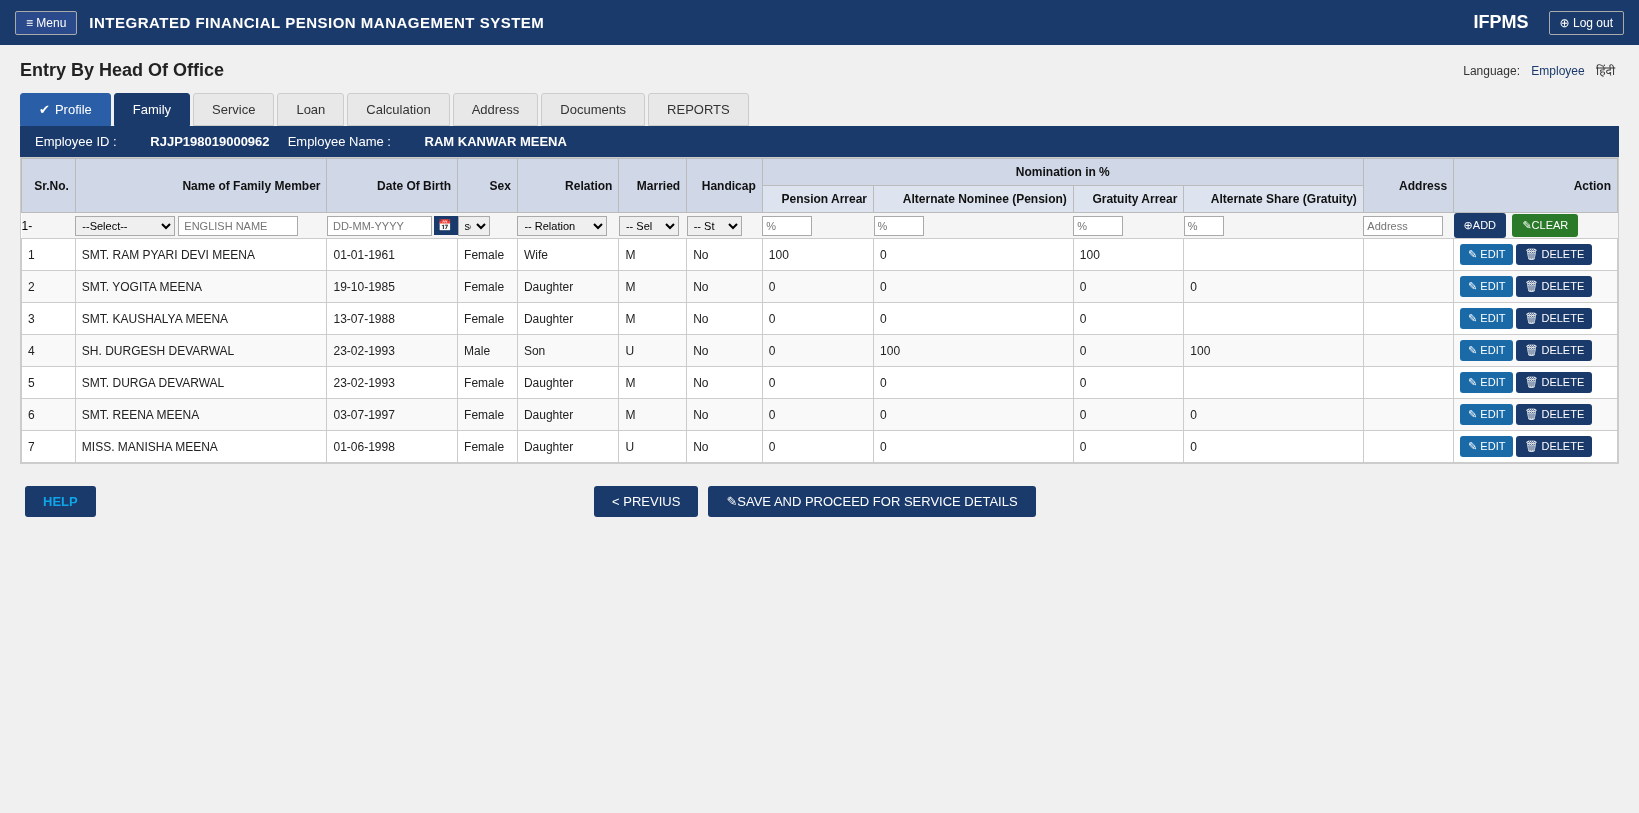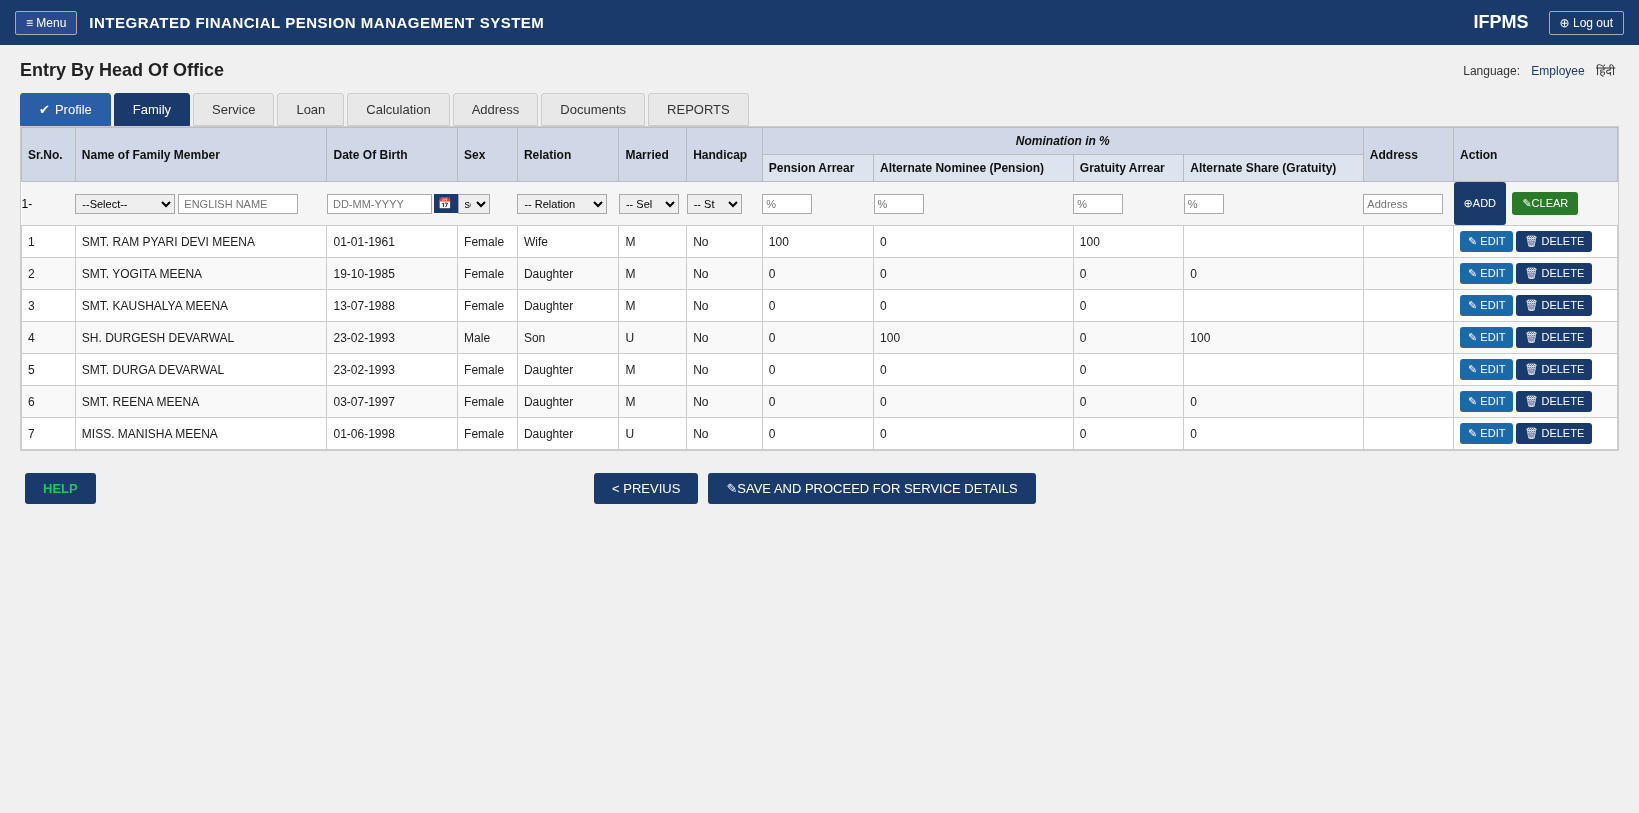--- a/index.html
+++ b/index.html
@@ -90,21 +90,21 @@
 
     table {
       width: 100%;
       border-collapse: collapse;
       font-size: 12px;
     }
     thead tr th {
       background: #d0d8e8;
       border: 1px solid #bbb;
       padding: 6px 6px;
-      text-align: left;
+      text-align: right;
       font-weight: bold;
       color: #111;
       vertical-align: middle;
     }
     thead tr.sub-header th {
       background: #dde4f0;
     }
     tbody tr td {
       border: 1px solid #ccc;
       padding: 5px 6px;
@@ -139,21 +139,21 @@
       padding: 3px 5px;
       cursor: pointer;
       font-size: 11px;
     }
 
     
     .btn-add {
       background: #1a3a6b;
       color: white;
       border: none;
-      padding: 15px 10px;
+      padding: 6px 10px;
       cursor: pointer;
       font-size: 11px;
       border-radius: 3px;
       white-space: nowrap;
     }
     .btn-clear {
       background: #2a7a2a;
       color: white;
       border: none;
       padding: 5px 10px;
@@ -188,21 +188,21 @@
     
     .bottom-actions {
       display: flex;
       justify-content: space-between;
       align-items: center;
       padding: 12px 5px;
       margin-top: 10px;
     }
     .btn-help {
       background: #1a3a6b;
-      color: #22c55e;
+      color: #0ea5e9;
       border: none;
       padding: 8px 18px;
       cursor: pointer;
       font-size: 13px;
       font-weight: bold;
       border-radius: 3px;
     }
     .bottom-center { display: flex; gap: 10px; }
     .btn-prev {
       background: #1a3a6b;
@@ -215,21 +215,21 @@
     }
     .btn-save {
       background: #1a3a6b;
       color: white;
       border: none;
       padding: 8px 18px;
       cursor: pointer;
       font-size: 13px;
       border-radius: 3px;
     }
-    .colspan-nomination { text-align: center !important; background: #d0d8e8; font-style: italic; }
+    .colspan-nomination { text-align: center !important; background: #d0d8e8; }
   </style>
 </head>
 <body>
 
 <div class="header">
   <div class="header-left">
     <button class="menu-btn">≡ Menu</button>
     <span class="header-title">INTEGRATED FINANCIAL PENSION MANAGEMENT SYSTEM</span>
   </div>
   <div class="header-right">
@@ -270,20 +270,27 @@
       <span>Address</span>
     </div>
     <div class="tab">
       <span>Documents</span>
     </div>
     <div class="tab">
       <span>REPORTS</span>
     </div>
   </div>
 
+  <div class="employee-bar">
+    <span>Employee ID :</span>
+    <strong>RJJP198019000962</strong>
+    &nbsp;&nbsp;&nbsp;
+    <span>Employee Name :</span>
+    <strong>RAM KANWAR MEENA</strong>
+  </div>
 
   <div class="table-container">
     <table>
       <thead>
         <tr>
           <th rowspan="2">Sr.No.</th>
           <th rowspan="2">Name of Family Member</th>
           <th rowspan="2">Date Of Birth</th>
           <th rowspan="2">Sex</th>
           <th rowspan="2">Relation</th>

